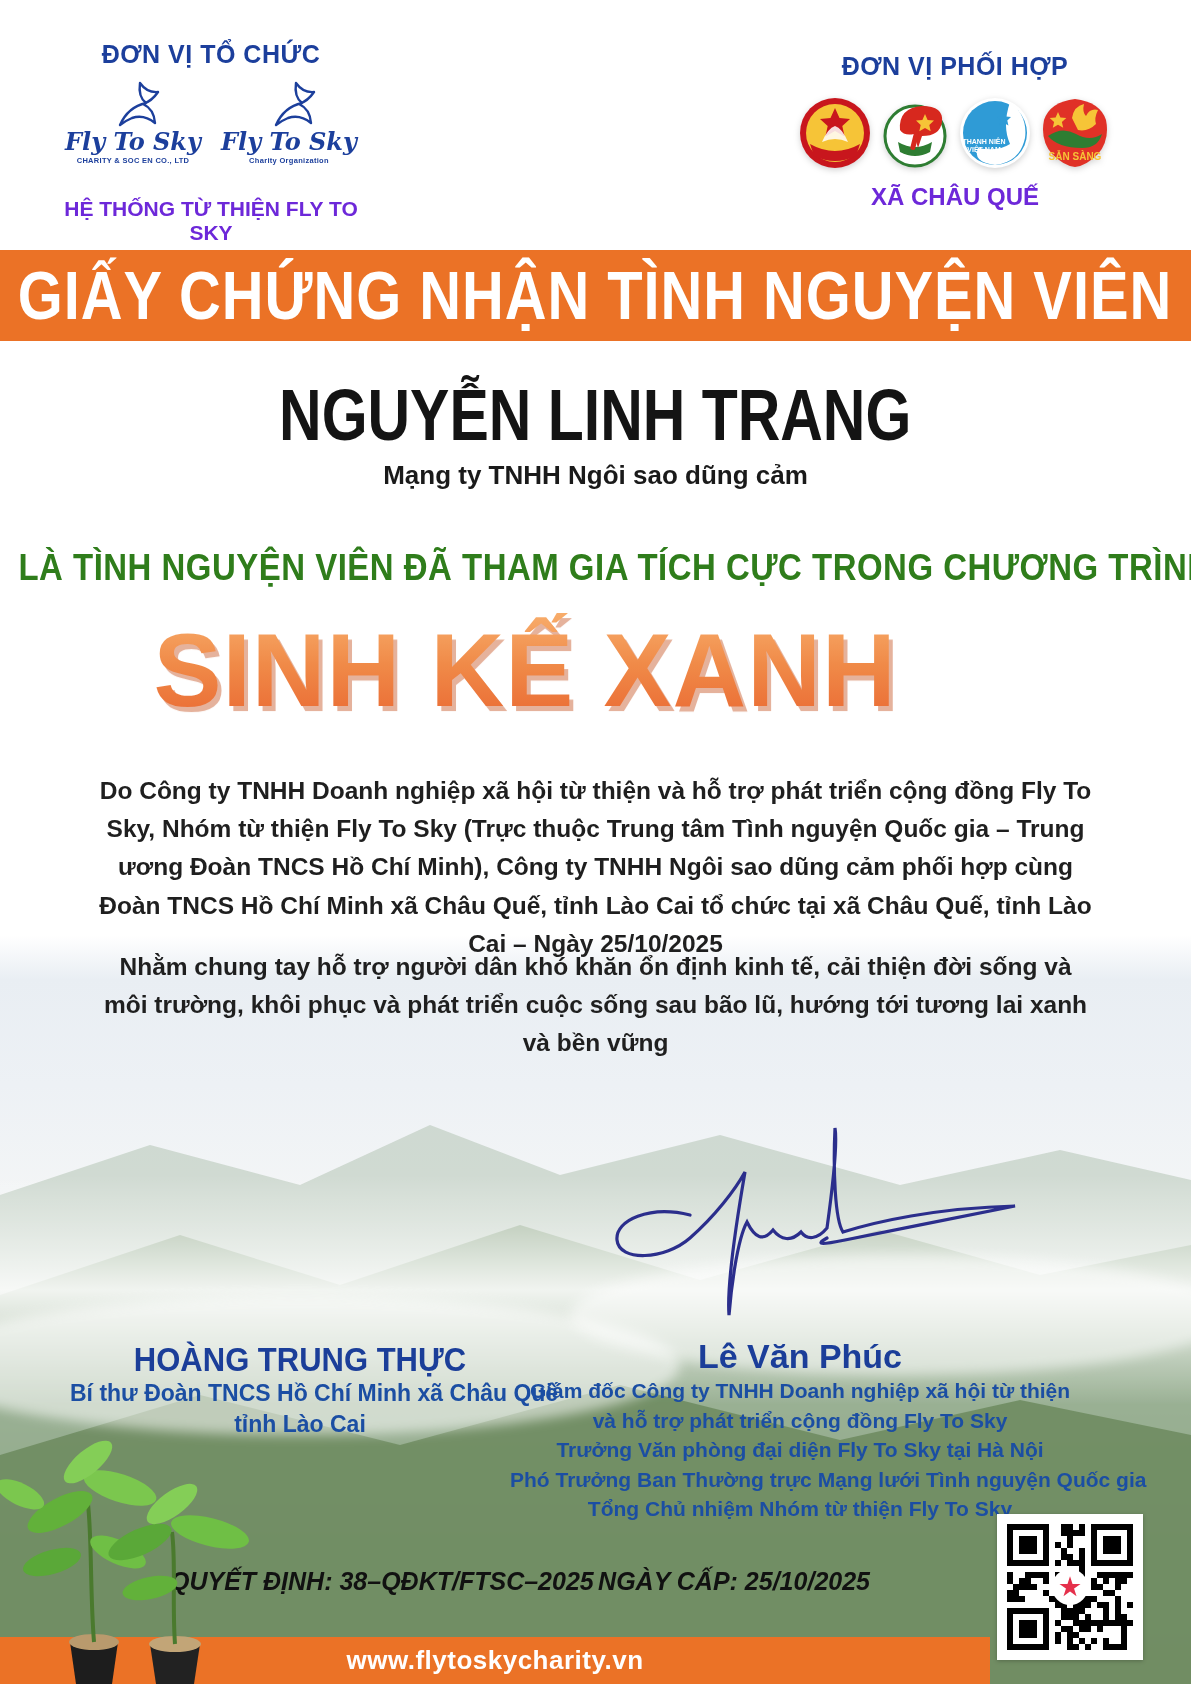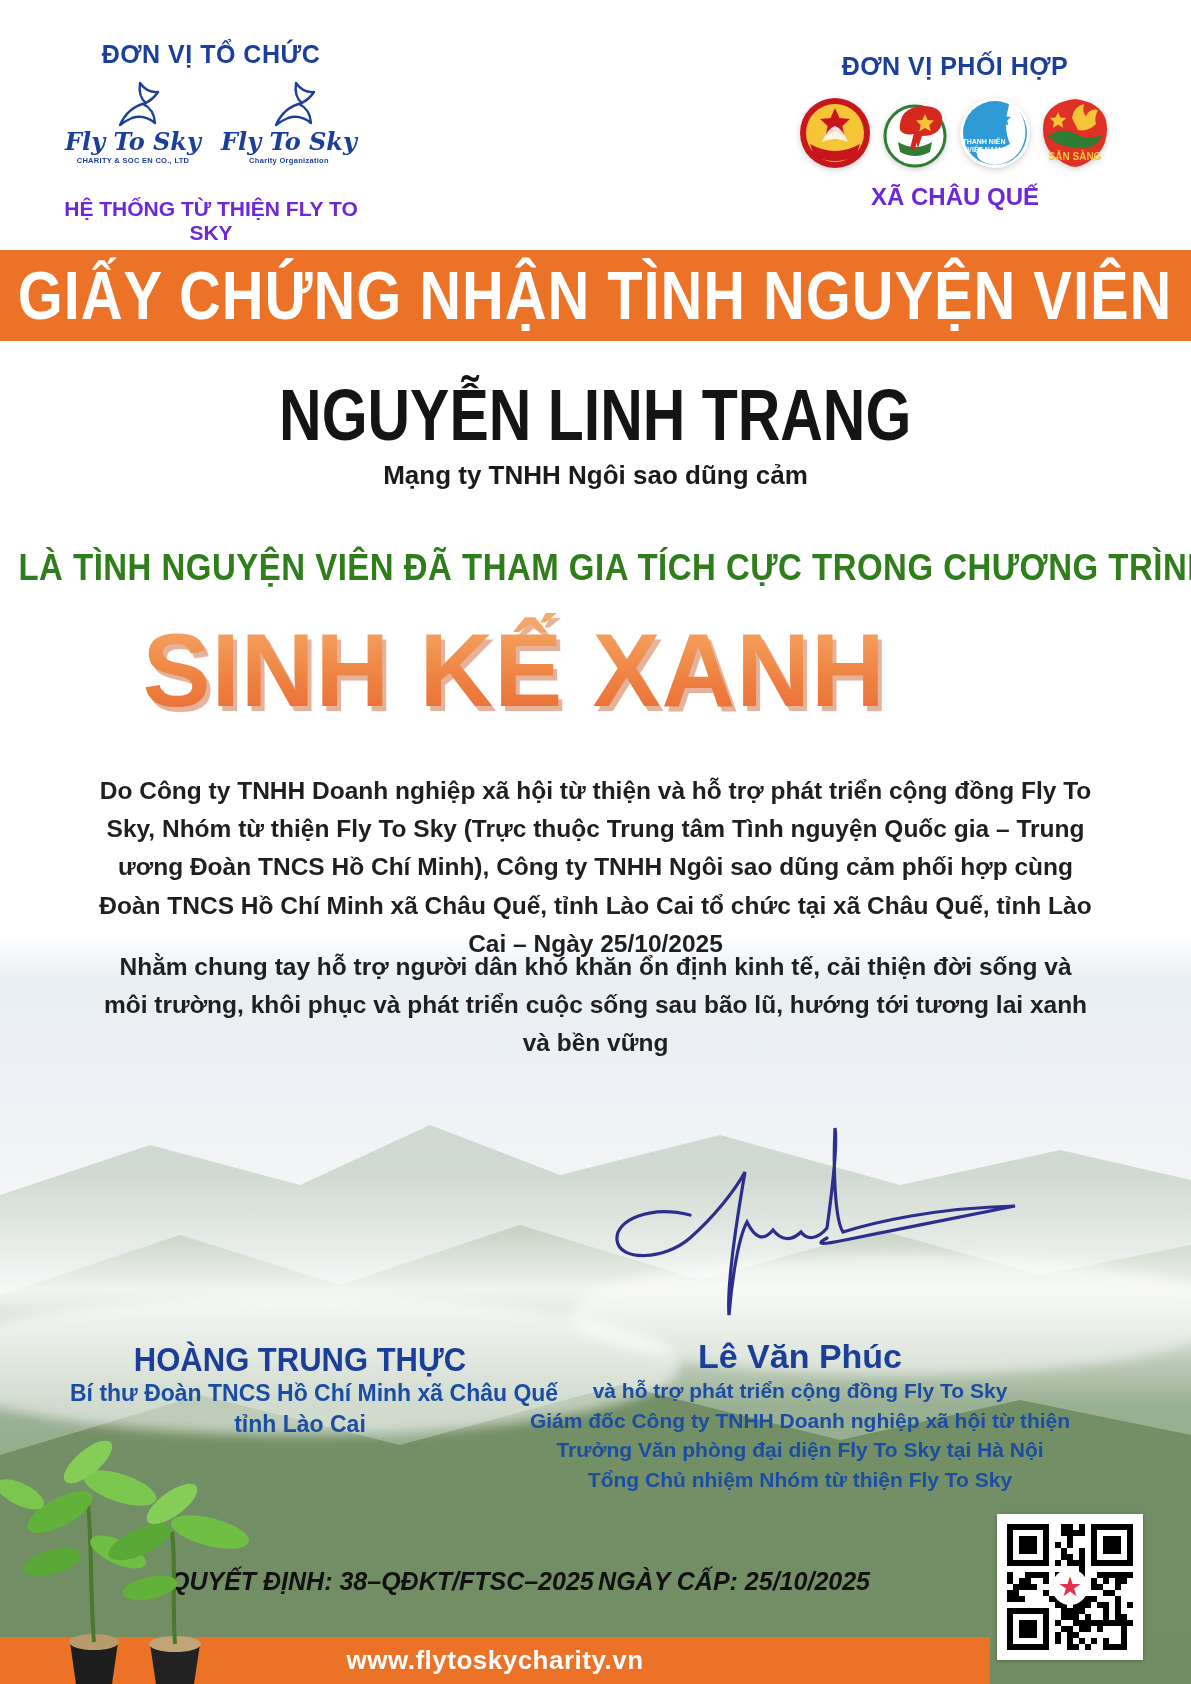--- a/index.html
+++ b/index.html
@@ -37,21 +37,21 @@
     letter-spacing:1px;transform:scale(.98,1.15);white-space:nowrap;}
   
   .name{position:absolute;left:0;top:376px;width:1191px;text-align:center;}
   .name span{display:inline-block;font-size:67px;font-weight:800;color:#141414;
     letter-spacing:0;transform:scale(.88,1.08);white-space:nowrap;}
   .org{position:absolute;left:0;top:460px;width:1191px;text-align:center;
     font-size:26px;font-weight:600;color:#1a1a1a;}
   .statement{position:absolute;left:0;top:548px;width:1191px;text-align:center;}
   .statement span{display:inline-block;font-size:34px;font-weight:800;color:#2F7D1B;
     letter-spacing:.5px;transform:scale(.97,1.1);white-space:nowrap;}
-  .program{position:absolute;left:2px;top:612px;width:1024px;text-align:center;}
+  .program{position:absolute;left:13px;top:612px;width:1024px;text-align:center;}
   .program span{display:inline-block;font-size:102px;font-weight:800;letter-spacing:1px;
     transform:scaleY(1.02);background:linear-gradient(180deg,#F8AE6C 0%,#F08A48 45%,#E96530 100%);
     -webkit-background-clip:text;background-clip:text;color:transparent;
     filter:drop-shadow(4px 5px 0 rgba(197,84,36,.45));white-space:nowrap;}
   
   .para{position:absolute;left:95px;width:1001px;text-align:center;margin:0;
     font-size:24.5px;line-height:1.56;font-weight:700;color:#1f1f1f;}
   .p1{top:772px;}
   .p2{top:948px;}
   
@@ -191,23 +191,24 @@
   </svg>
 
   <div class="sig-left">
     <div class="nm">HOÀNG TRUNG THỰC</div>
     <div class="t">Bí thư Đoàn TNCS Hồ Chí Minh xã Châu Quế</div>
     <div class="t">tỉnh Lào Cai</div>
   </div>
 
   <div class="sig-right">
     <div class="nm">Lê Văn Phúc</div>
+    <div class="t">Giám đốc Công ty TNHH Doanh nghiệp xã hội từ thiện</div>
     <div class="t">và hỗ trợ phát triển cộng đồng Fly To Sky</div>
-    <div class="t">Giám đốc Công ty TNHH Doanh nghiệp xã hội từ thiện</div>
     <div class="t">Trưởng Văn phòng đại diện Fly To Sky tại Hà Nội</div>
+    <div class="t">Phó Trưởng Ban Thường trực Mạng lưới Tình nguyện Quốc gia</div>
     <div class="t">Tổng Chủ nhiệm Nhóm từ thiện Fly To Sky</div>
   </div>
 
   <div class="decision-row">
     <span>QUYẾT ĐỊNH: 38–QĐKT/FTSC–2025</span>
     <span>NGÀY CẤP: 25/10/2025</span>
   </div>
 
   <div class="footer-bar">
     <span>www.flytoskycharity.vn</span>

